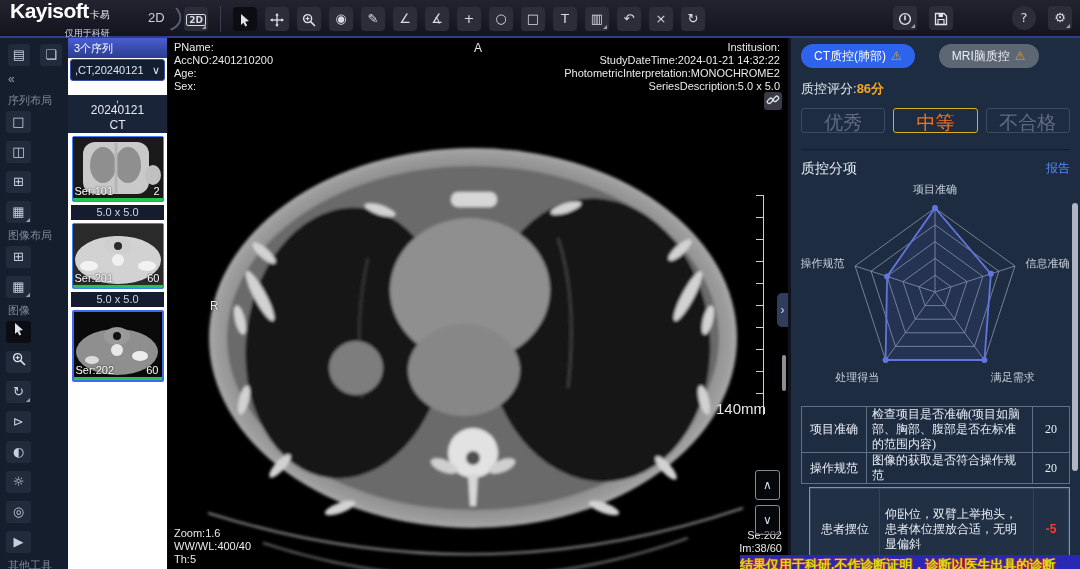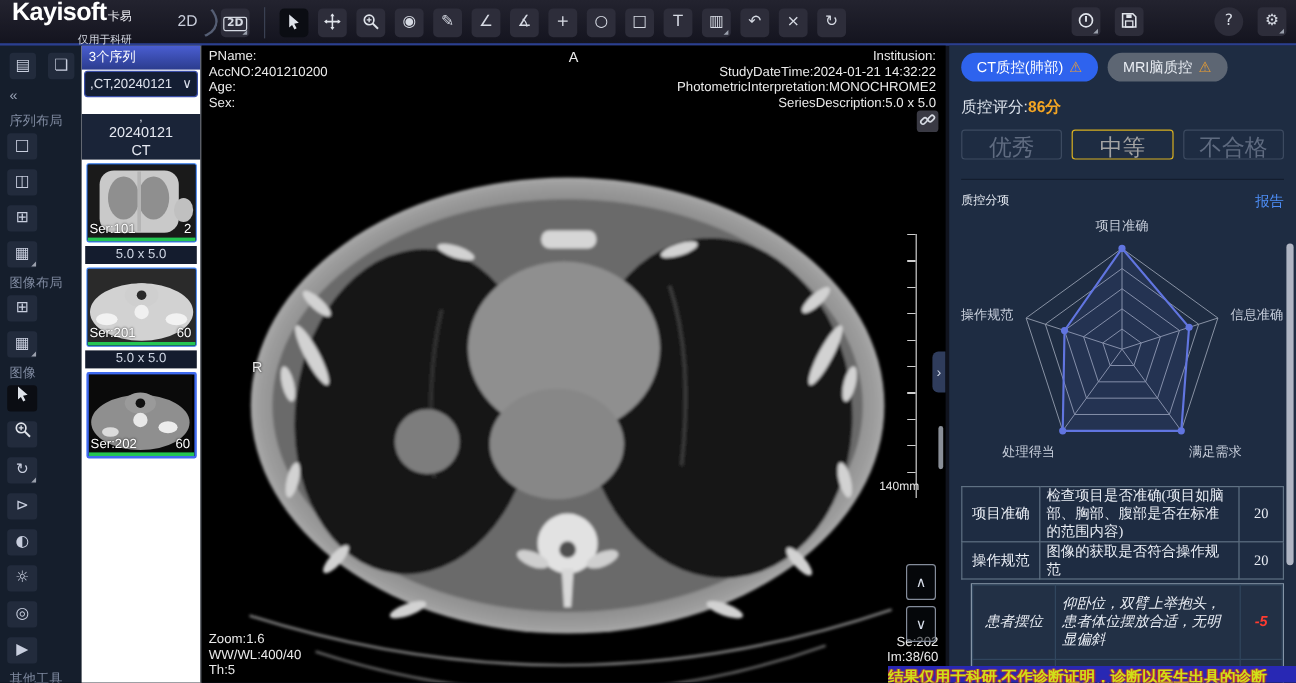--- a/index.html
+++ b/index.html
@@ -83,59 +83,59 @@
   #ovl-tr{right:8px;top:3px;text-align:right;}
   #ovl-bl{left:6px;bottom:3px;}
   #ovl-br{right:6px;bottom:14px;text-align:right;}
   #ovl-a{left:50%;top:4px;transform:translateX(-50%);font-size:12px;}
   #ovl-r{left:42px;top:262px;font-size:12px;}
   #link-btn{position:absolute;right:6px;top:54px;width:18px;height:18px;
     background:#3a3a44;border:0;border-radius:3px;padding:1px;cursor:pointer;}
   #ruler{position:absolute;right:24px;top:157px;width:7px;height:220px;
     border-right:1px solid #cfcfcf;
     background:repeating-linear-gradient(to bottom,#cfcfcf 0 1px,transparent 1px 22px);}
-  #ruler-label{position:absolute;right:22px;top:362px;color:#e8e8e8;font-size:10px;}
+  #ruler-label{position:absolute;right:22px;top:362px;color:#e8e8e8;font-size:15px;}
   .scroll-btn{position:absolute;right:8px;width:25px;height:30px;background:rgba(10,12,18,.55);
     border:1px solid #848c9a;border-radius:3px;color:#d6dce8;font-size:12px;cursor:pointer;}
   #scroll-up{top:432px;} #scroll-down{top:467px;}
   #vp-scrollthumb{position:absolute;right:2px;top:317px;width:4px;height:36px;
     background:#8a8f98;border-radius:2px;}
   #expand-handle{position:absolute;right:0;top:255px;width:11px;height:34px;
     background:#2f3c5c;border-radius:5px 0 0 5px;color:#cdd5e4;font-size:12px;
     line-height:34px;text-align:center;cursor:pointer;}
 
   
   #qc-panel{width:289px;flex:0 0 289px;background:#1e2c42;margin-left:3px;
     box-sizing:border-box;padding:6px 10px;position:relative;overflow:hidden;}
-  #qc-tabs{display:flex;gap:8px;}
+  #qc-tabs{display:flex;gap:24px;}
   .qc-tab{height:24px;border-radius:12px;font-size:12px;line-height:24px;
     padding:0 13px;cursor:pointer;color:#fff;display:flex;gap:5px;align-items:center;}
   .qc-tab.active{background:#2e63ee;}
   .qc-tab.inactive{background:#5d6673;color:#e9edf3;}
   .warn{color:#f0a030;font-size:12px;}
   #score-row{margin-top:12px;font-size:13px;color:#dfe5ee;}
   #score-val{color:#f5a623;font-weight:bold;}
   #grade-row{display:flex;gap:8px;margin-top:10px;}
   .grade-btn{flex:1;height:25px;background:transparent;border:1px solid #3c4a60;
     border-radius:3px;color:#5f6b80;font-size:19px;cursor:pointer;}
-  .grade-btn.active{border-color:#d8b021;color:#a3a3a3;text-align:center;}
+  .grade-btn.active{border-color:#d8b021;color:#f97316;text-align:center;}
   #section-row{display:flex;justify-content:space-between;margin-top:16px;
     padding-top:10px;border-top:1px solid #131d2e;}
-  #section-title{font-size:10px;color:#e6ebf3;}
+  #section-title{font-size:14px;color:#e6ebf3;}
   #report-link{font-size:12px;color:#4d8df5;cursor:pointer;}
   #radar-wrap{height:222px;margin-top:2px;}
   #qc-scrollbar{position:absolute;right:2px;top:165px;width:6px;height:268px;
     background:#c9ced9;border-radius:3px;opacity:.85;}
   table.qc{width:100%;border-collapse:collapse;font-size:12px;color:#e9edf4;margin-top:4px;}
   table.qc td{border:1px solid #5f7183;padding:0 5px;line-height:15px;vertical-align:middle;font-family:Liberation Serif, serif;}
   table.qc td.nm{width:54px;text-align:center;}
   table.qc td.sc{width:26px;text-align:center;}
   #sub-wrap{margin:3px 0 0 8px;border:1px solid #8494a6;background:rgba(255,255,255,.02);}
   table.sub{width:100%;border-collapse:collapse;font-size:12px;color:#e9edf4;}
-  table.sub td{border:1px solid #31465e;padding:8px 5px;line-height:15px;font-style:italic;}
+  table.sub td{border:1px solid #31465e;padding:18px 5px;line-height:15px;}
   table.sub td.nm{width:58px;text-align:center;}
   table.sub td.sc{width:24px;text-align:center;}
   .sc-red{color:#ff3b30;font-weight:bold;}
   .check{display:inline-block;width:14px;height:14px;border-radius:50%;
     background:#35b83a;color:#fff;font-size:10px;line-height:14px;text-align:center;}
 
   
   #marquee{position:absolute;right:0;bottom:0;width:340px;height:14px;background:#2828b4;
     overflow:hidden;white-space:nowrap;}
   #marquee span{font-size:13px;font-weight:bold;color:#cfe01a;line-height:14px;

